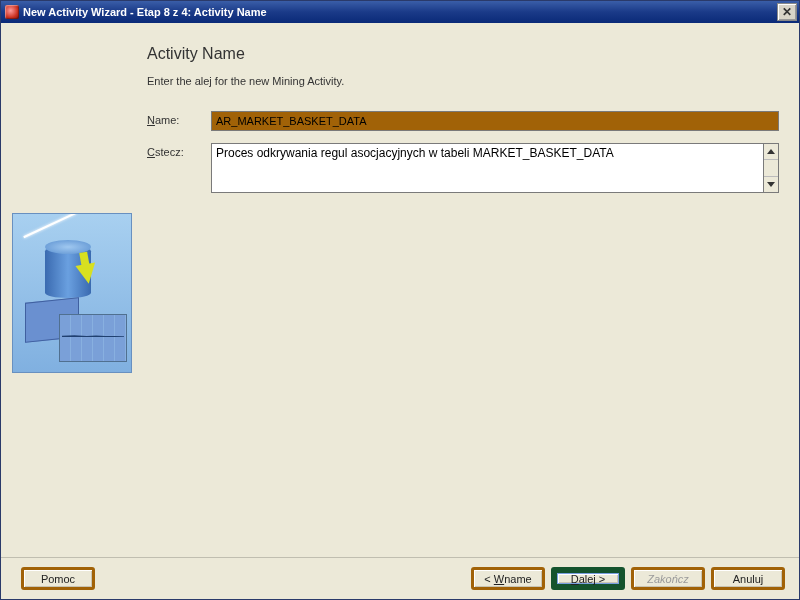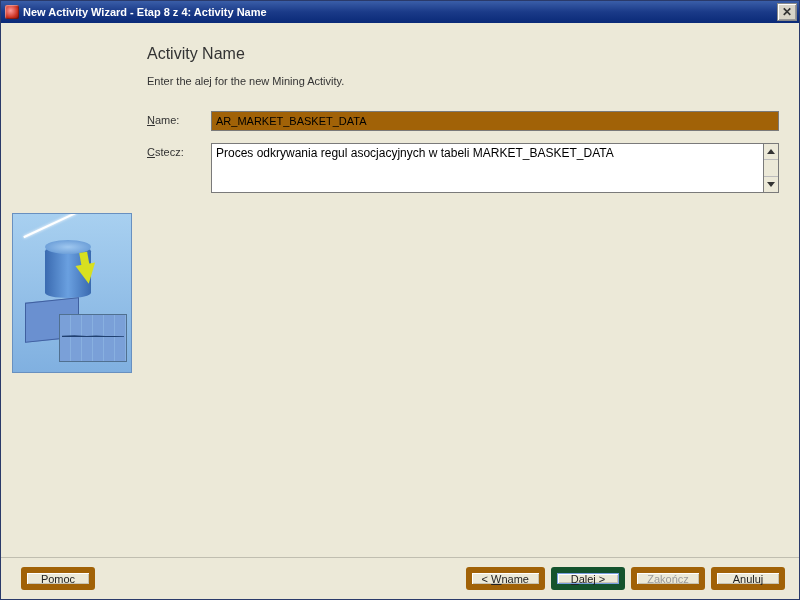--- a/index.html
+++ b/index.html
@@ -214,34 +214,34 @@
     display: flex;
     align-items: center;
     padding: 0 14px;
   }
   .footer .sp { flex: 1; }
   button.wbtn {
     min-width: 74px;
     height: 23px;
     margin-left: 6px;
     background: #ece9d8;
-    border: 6px solid #a16207;
+    border: 3px solid #a16207;
     border-radius: 3px;
     box-shadow: inset 1px 1px 0 #fff, inset -1px -1px 0 #c8c4b4;
     font-family: inherit;
     font-size: 11px;
     color: #222;
     cursor: default;
     padding: 0 10px;
   }
   button.wbtn.default {
     border: 6px solid #14532d;
     box-shadow: inset 0 0 0 1px #7aa0e0, inset 2px 2px 0 #fff, inset -2px -2px 0 #c8c4b4;
   }
-  button.wbtn:disabled { color: #9a9a9a; }
+  button.wbtn:disabled { color: #9a9a9a; font-style: italic; }
   .u { text-decoration: underline; }
 </style>
 </head>
 <body>
 
 <div class="titlebar">
   <div class="app-icon"></div>
   <span>New Activity Wizard - Etap 8 z 4: Activity Name</span>
   <div class="spacer"></div>
   <div class="close-btn">

